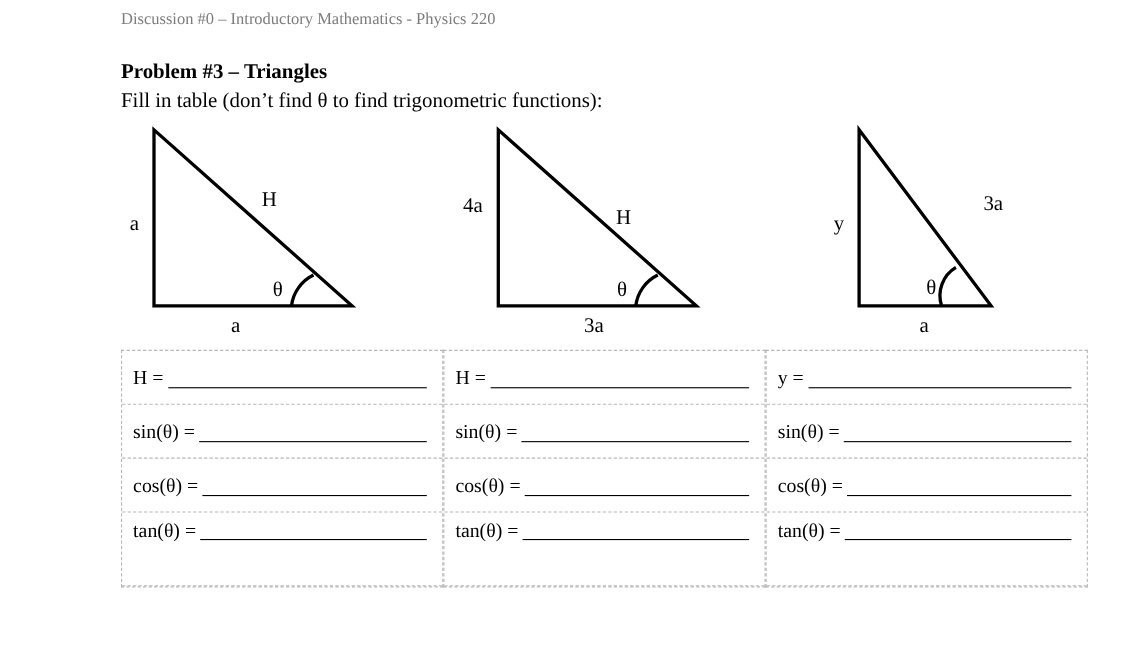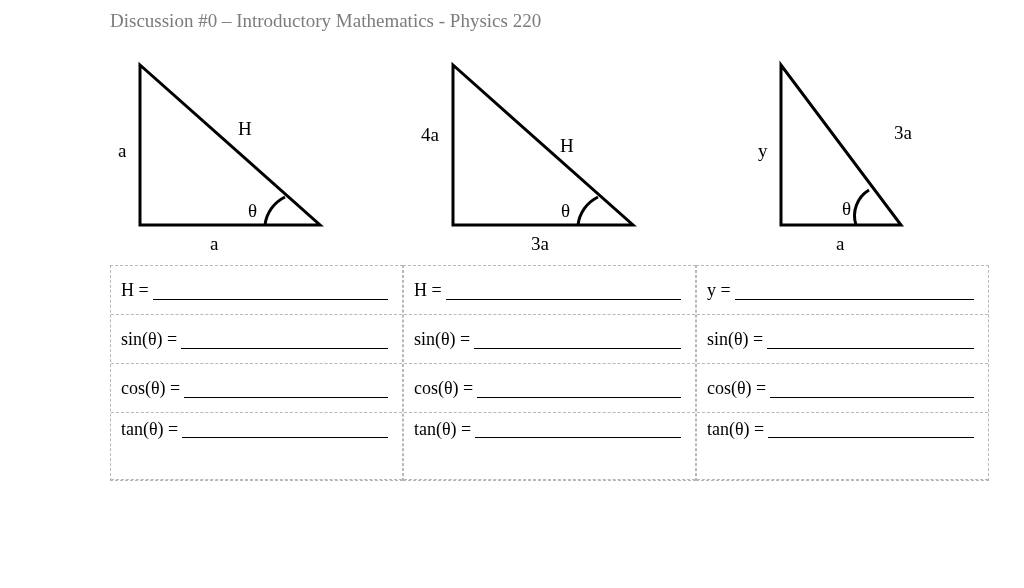--- a/index.html
+++ b/index.html
@@ -10,21 +10,21 @@
     background: #fff;
   }
   .page {
     width: 1024px;
     height: 588px;
     box-sizing: border-box;
     padding: 10px 0 0 110px;
   }
   .header {
     color: #7c7c7c;
-    font-size: 19px;
+    font-size: 15px;
     margin-bottom: 28px;
   }
   .problem-title {
     font-weight: bold;
     font-size: 19px;
     margin-bottom: 4px;
   }
   .instruction {
     font-size: 19px;
     margin-bottom: 10px;
@@ -74,20 +74,22 @@
     height: 18px;
     margin-left: 4px;
     margin-right: 4px;
   }
 </style>
 </head>
 <body>
 
 <div class="page">
   <div class="header">Discussion #0 – Introductory Mathematics - Physics 220</div>
+  <div class="problem-title">Problem #3 – Triangles</div>
+  <div class="instruction">Fill in table (don’t find θ to find trigonometric functions):</div>
 
   <div class="columns">
 
     <div class="col">
       <div class="fig">
         <svg width="230" height="190" style="left:5px; top:0px;">
           <polygon points="25,5 25,165 205,165" fill="none" stroke="#000" stroke-width="3"></polygon>
           <path d="M 150,165 A 36,36 0 0 1 170,137" fill="none" stroke="#000" stroke-width="3"></path>
         </svg>
         <span class="lbl" style="left:8px; top:80px;">a</span>

